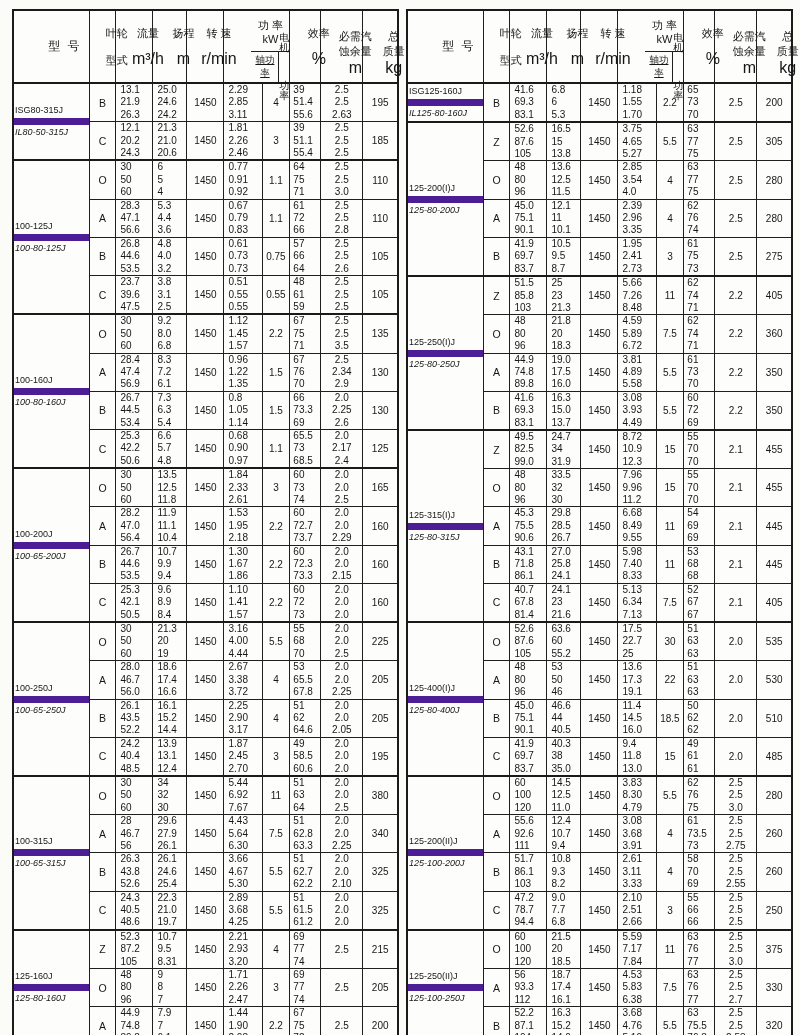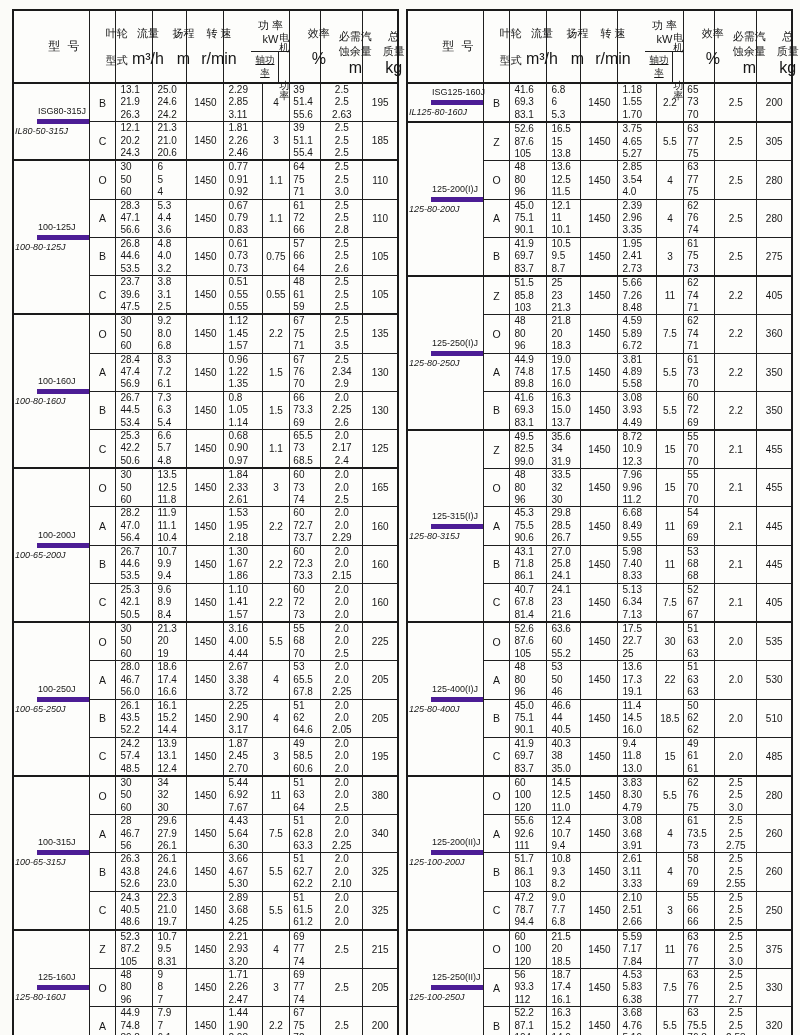--- a/index.html
+++ b/index.html
@@ -65,21 +65,21 @@
   
   .spec td { font-size:10px; }
   .lines > div { line-height:12.4px; padding-left:4px; text-align:left; white-space:nowrap; }
   td.c-eff  .lines > div { padding-left:3px; }
   td.c-npsh .lines > div { padding-left:0; text-align:center; }
   td.c-imp, td.c-speed, td.c-motor, td.c-mass, td.c-npsh { text-align:center; }
   td.c-imp { font-size:10.5px; }
 
   .model-cell { padding:0; }
   .mfrac { width:100%; font-size:9px; line-height:11px; }
-  .mfrac .m1 { border-bottom:5px solid #4c1d95; padding:0 1px 2px 1px; white-space:nowrap;margin-left:23px; }
+  .mfrac .m1 { border-bottom:7px solid #4c1d95; padding:0 1px 2px 1px; white-space:nowrap; }
   .mfrac .m2 { padding:2px 1px 0 1px; white-space:nowrap;font-style:italic; }
 </style>
 </head>
 <body>
 
 <div class="page">
 
   <table class="spec">
     <colgroup>
       <col style="width:74px">
@@ -880,21 +880,21 @@
               <div>2.05</div>
             </div>
           </td>
           <td class="c-mass">205</td>
         </tr>
         <tr>
           <td class="c-imp">C</td>
           <td class="c-flow">
             <div class="lines">
               <div>24.2</div>
-              <div>57.4</div>
+              <div>40.4</div>
               <div>48.5</div>
             </div>
           </td>
           <td class="c-head">
             <div class="lines">
               <div>13.9</div>
               <div>13.1</div>
               <div>12.4</div>
             </div>
           </td>
@@ -1017,21 +1017,21 @@
             <div class="lines">
               <div>26.3</div>
               <div>43.8</div>
               <div>52.6</div>
             </div>
           </td>
           <td class="c-head">
             <div class="lines">
               <div>26.1</div>
               <div>24.6</div>
-              <div>23.0</div>
+              <div>25.4</div>
             </div>
           </td>
           <td class="c-speed">1450</td>
           <td class="c-shaft">
             <div class="lines">
               <div>3.66</div>
               <div>4.67</div>
               <div>5.30</div>
             </div>
           </td>
@@ -1625,21 +1625,21 @@
           <td class="c-imp">Z</td>
           <td class="c-flow">
             <div class="lines">
               <div>49.5</div>
               <div>82.5</div>
               <div>99.0</div>
             </div>
           </td>
           <td class="c-head">
             <div class="lines">
-              <div>35.6</div>
+              <div>24.7</div>
               <div>34</div>
               <div>31.9</div>
             </div>
           </td>
           <td class="c-speed">1450</td>
           <td class="c-shaft">
             <div class="lines">
               <div>8.72</div>
               <div>10.9</div>
               <div>12.3</div>

